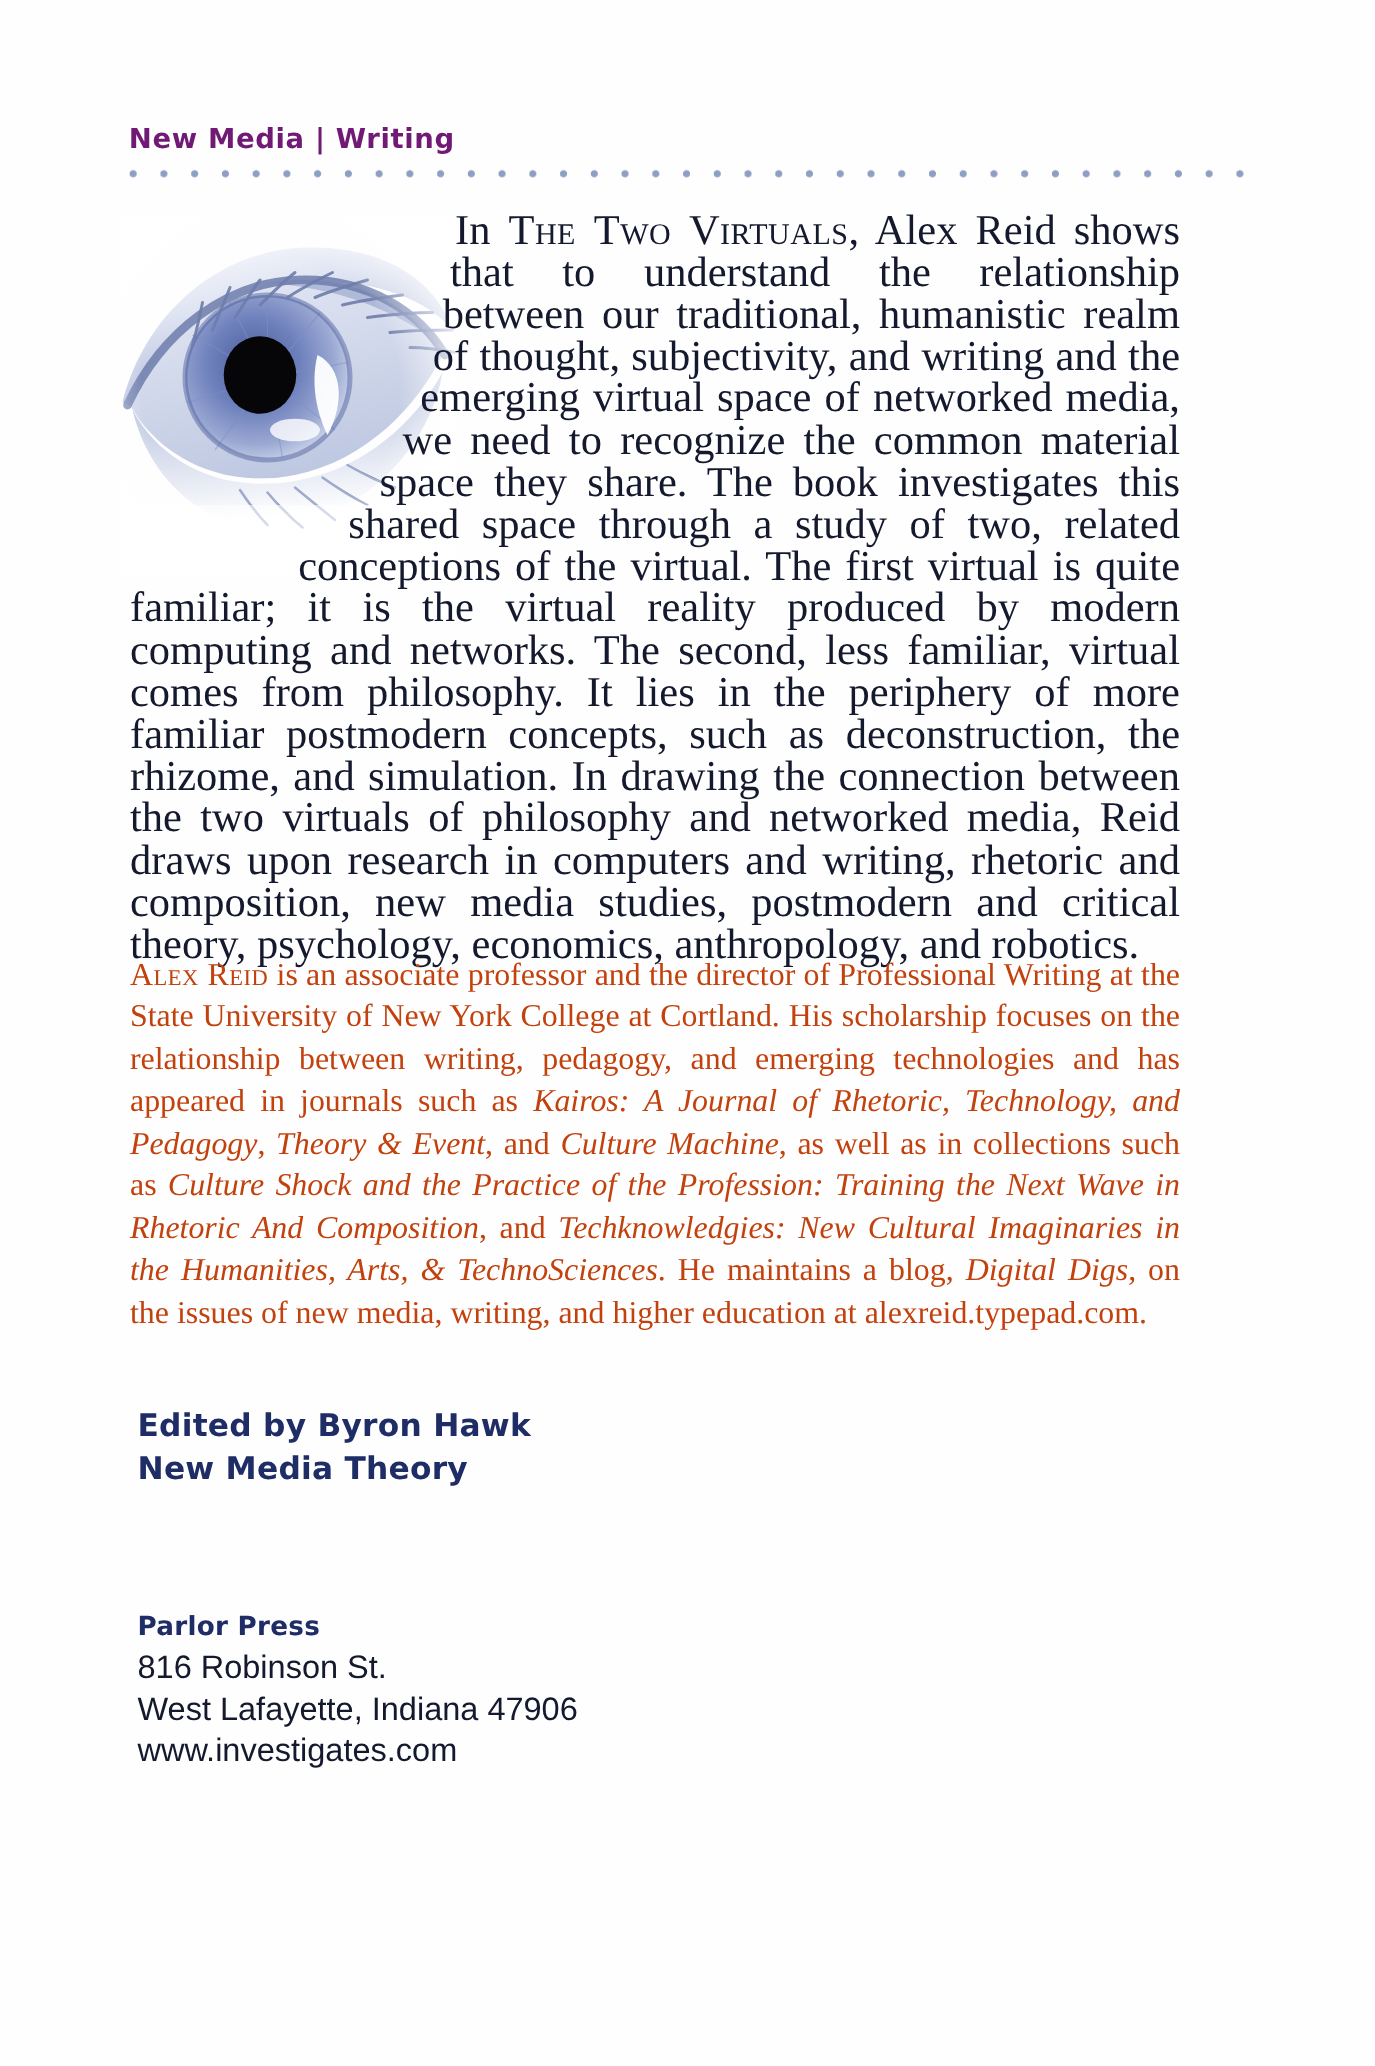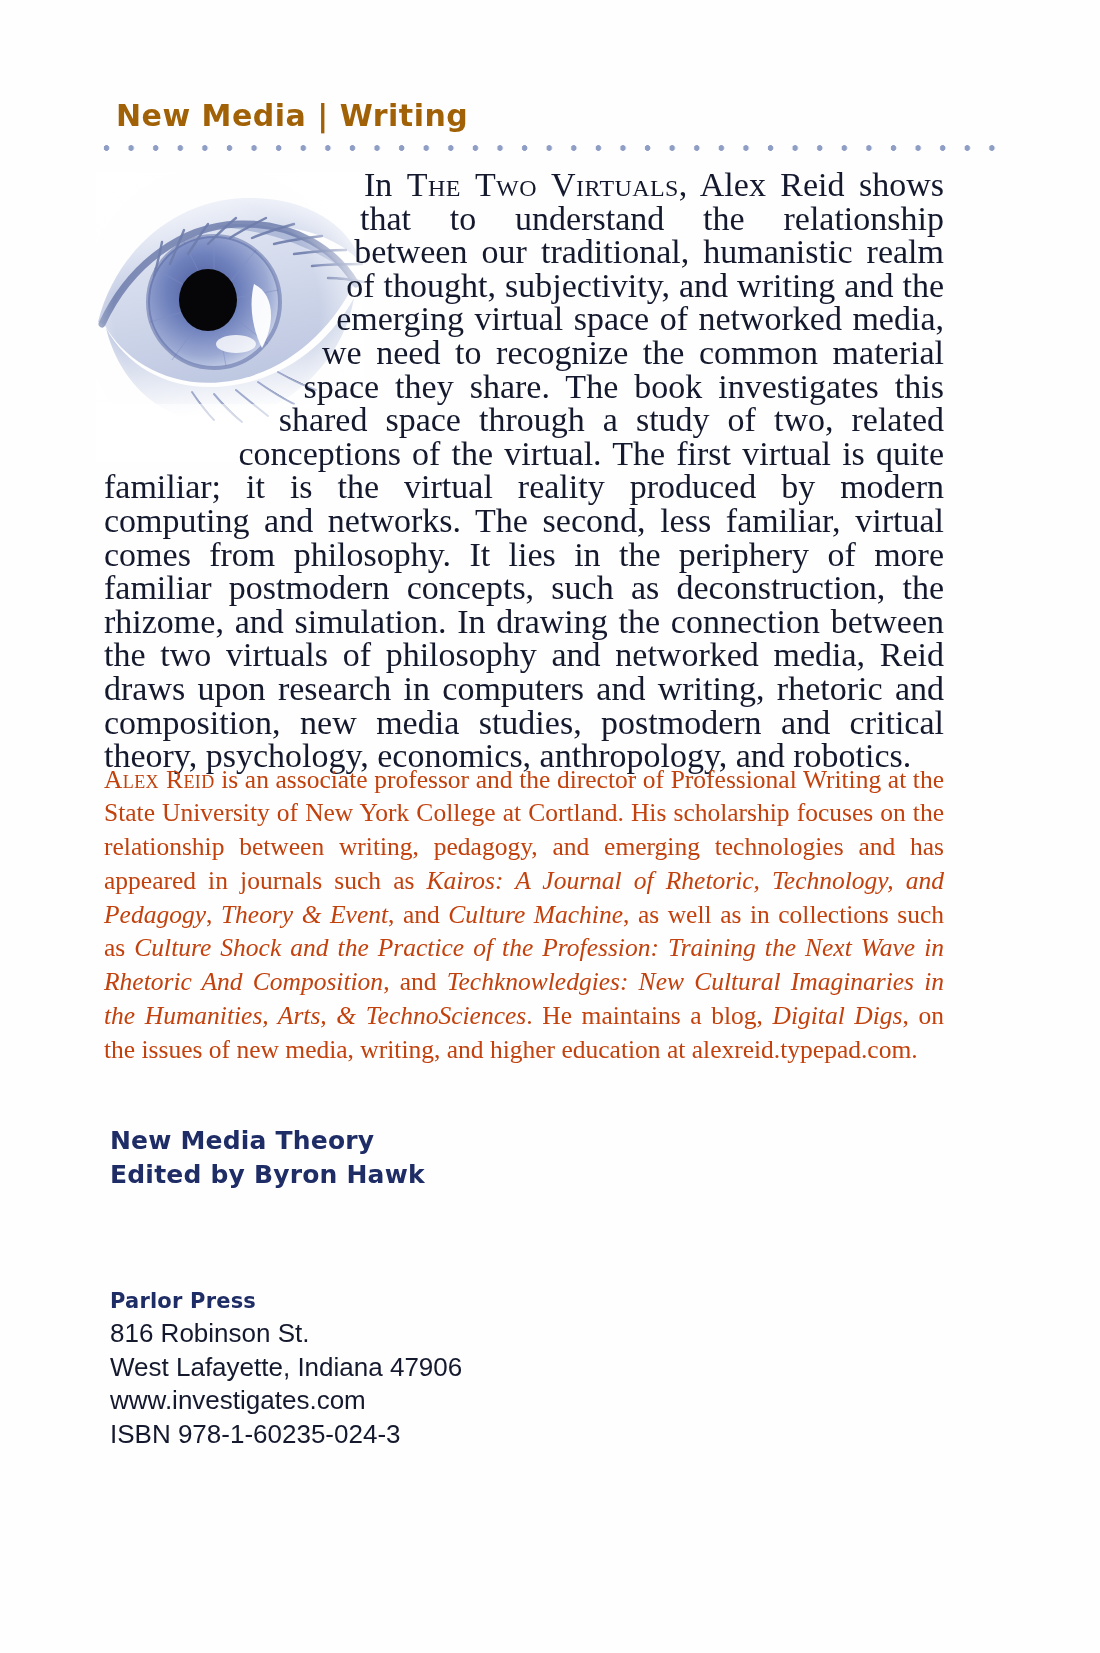--- a/index.html
+++ b/index.html
@@ -25,26 +25,25 @@
   
   .header-wrap {
     position: absolute;
     left: 103px;
     top: 100px;
     width: 910px;
   }
   .header-title {
     font-family: "DejaVu Sans", sans-serif;
     font-weight: bold;
-    font-size: 30px;
+    font-size: 22px;
     letter-spacing: 0.5px;
-    color: #a16207;
+    color: #701a75;
     line-height: 1.05;
     white-space: nowrap;
-    margin-left: 13px;
   }
   .dot-rule {
     margin-top: 12px;
     height: 8px;
     width: 908px;
     background-image: radial-gradient(circle at 3.5px 4px, #8f9ec4 2.6px, rgba(255,255,255,0) 3.1px);
     background-size: 24.6px 8px;
     background-repeat: repeat-x;
   }
 
@@ -238,25 +237,24 @@
   <div class="copy">
     <div class="float-block"></div>
     <p><span>In </span><span class="smallcaps">The Two Virtuals</span><span>, Alex Reid shows that to understand the relationship between our traditional, humanistic realm of thought, subjectivity, and writing and the emerging virtual space of networked media, we need to recognize the common material space they share.  The book investigates this shared space through a study of two, related conceptions of the virtual. The first virtual is quite familiar; it is the virtual reality produced by modern computing and networks. The second, less familiar, virtual comes from philosophy. It lies in the periphery of more familiar postmodern concepts, such as deconstruction, the rhizome, and simulation. In drawing the connection between the two virtuals of philosophy and networked media, Reid draws upon research in computers and writing, rhetoric and composition, new media studies, postmodern and critical theory, psychology, economics, anthropology, and robotics.</span></p>
   </div>
 
   <div class="bio">
     <p><span class="smallcaps">Alex Reid</span><span> is an associate professor and the director of Professional Writing at the State University of New York College at Cortland.  His scholarship focuses on the relationship between writing, pedagogy, and emerging technologies and has appeared in journals such as </span><span class="ital">Kairos: A Journal of Rhetoric, Technology, and Pedagogy</span><span>, </span><span class="ital">Theory &amp; Event</span><span>, and </span><span class="ital">Culture Machine</span><span>, as well as in collections such as </span><span class="ital">Culture Shock and the Practice of the Profession: Training the Next Wave in Rhetoric And Composition</span><span>, and </span><span class="ital">Techknowledgies: New Cultural Imaginaries in the Humanities, Arts, &amp; TechnoSciences</span><span>. He maintains a blog, </span><span class="ital">Digital Digs</span><span>, on the issues of new media, writing, and higher education at alexreid.typepad.com.</span></p>
   </div>
 
   <div class="series">
+    <div>Edited by Byron Hawk</div>
     <div>New Media Theory</div>
-    <div>Edited by Byron Hawk</div>
   </div>
 
   <div class="publisher">
     <div class="pub-name">Parlor Press</div>
     <div class="pub-line">816 Robinson St.</div>
     <div class="pub-line">West Lafayette, Indiana 47906</div>
     <div class="pub-line">www.investigates.com</div>
-    <div class="pub-line">ISBN 978-1-60235-024-3</div>
   </div>
 
 </div>
 
 </body></html>

